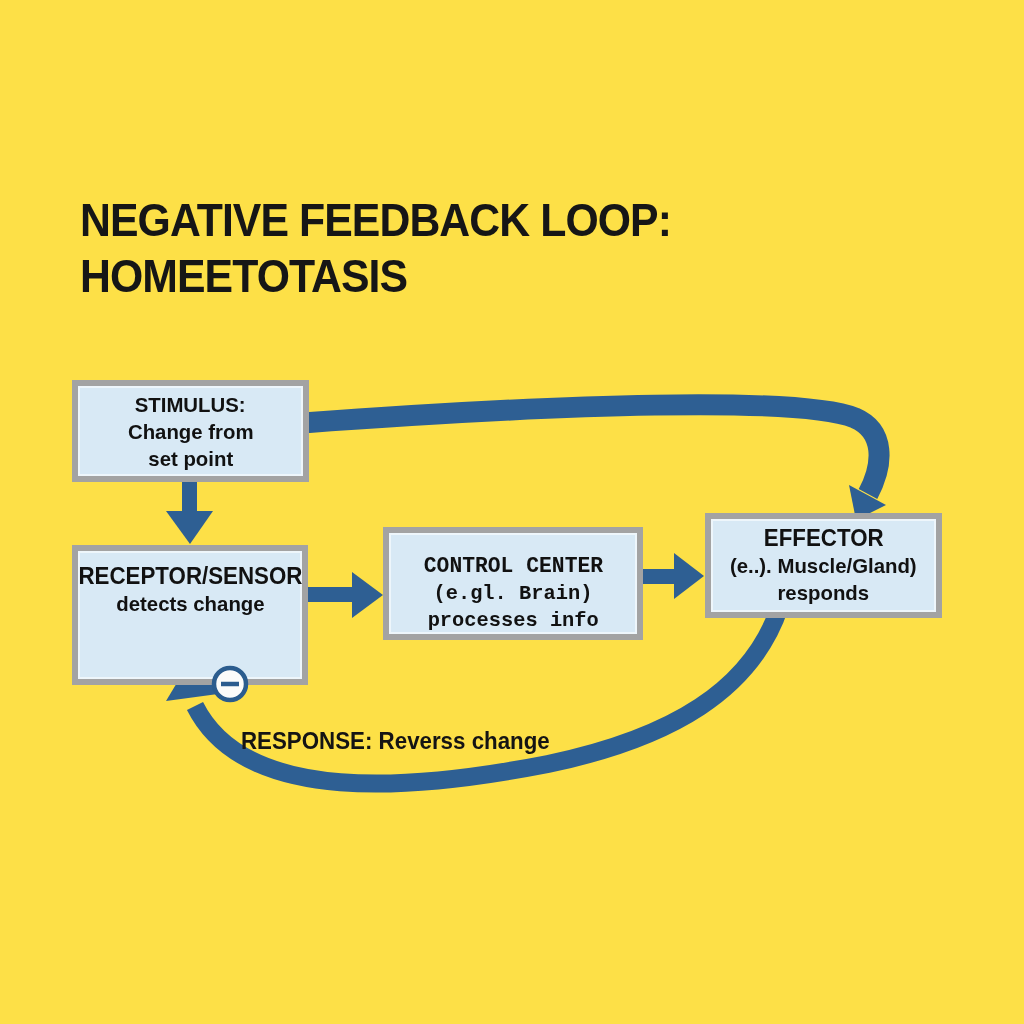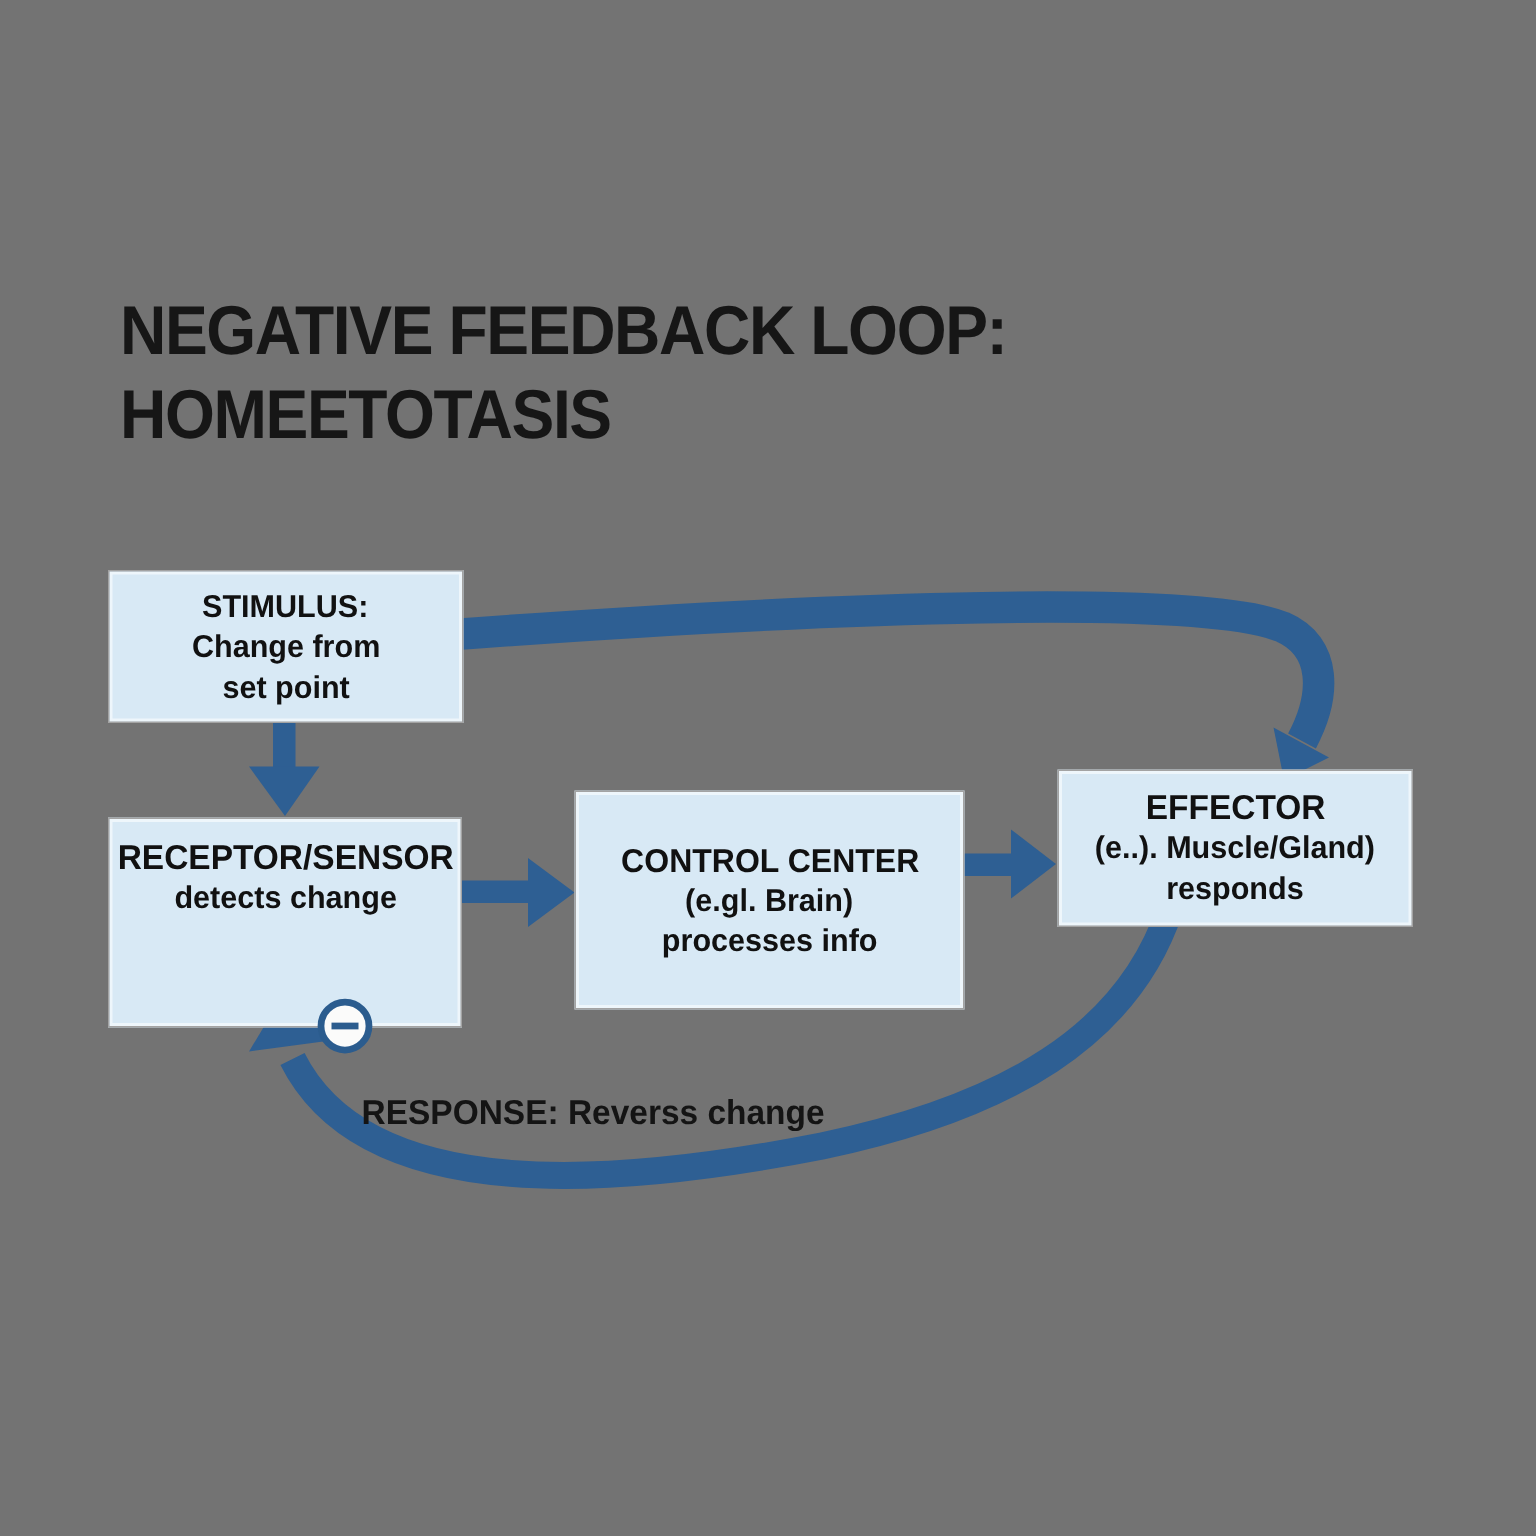--- a/index.html
+++ b/index.html
@@ -1,41 +1,41 @@
 <!DOCTYPE html>
 <html><head>
 <meta charset="utf-8">
 <style>
   html,body{margin:0;padding:0;background:#ffffff;}
   #canvas{
     position:relative;width:1024px;height:1024px;overflow:hidden;
-    background:#737373;
+    background:#fde047;
     font-family:"Liberation Sans", sans-serif;
   }
   #title{
     position:absolute;left:80px;top:192px;
     font-size:46px;font-weight:bold;color:#161616;
     line-height:56px;letter-spacing:-1px;
     transform:scaleX(0.93);transform-origin:left top;
     white-space:nowrap;
   }
   .box{
     position:absolute;z-index:2;
     background:#d8e9f5;
-    border:1px solid #a3a3a3;
+    border:6px solid #a3a3a3;
     box-sizing:border-box;
     box-shadow:inset 0 0 0 2px #eef6fb;
     display:flex;flex-direction:column;align-items:center;
     color:#111;font-weight:bold;text-align:center;
   }
   .box .ln{display:block;line-height:27px;transform:scaleX(0.97);}
   #box-stimulus {left:72px; top:380px; width:237px; height:102px; justify-content:center; font-size:21px;}
   #box-receptor {left:72px; top:545px; width:236px; height:140px; padding-top:12px; font-size:21px;}
   #box-receptor .ln:first-child{font-size:23px;}
-  #box-control  {left:383px;top:527px; width:260px; height:146px; justify-content:center; font-size:21px;}
+  #box-control  {left:383px;top:527px; width:260px; height:113px; justify-content:flex-end; font-size:21px;font-family:Liberation Mono, monospace;}
   #box-control .ln:first-child{font-size:22px;}
   #box-effector {left:705px;top:513px; width:237px; height:105px; justify-content:center; font-size:21px;}
   #box-effector .ln:first-child{font-size:23px;}
   #arrow-layer{position:absolute;left:0;top:0;z-index:1;}
   #minus-layer{position:absolute;left:0;top:0;z-index:3;}
   #response-label{
     position:absolute;left:241px;top:728px;z-index:3;
     font-size:23px;font-weight:bold;color:#141414;
     transform:scaleX(0.97);transform-origin:left top;
     white-space:nowrap;

